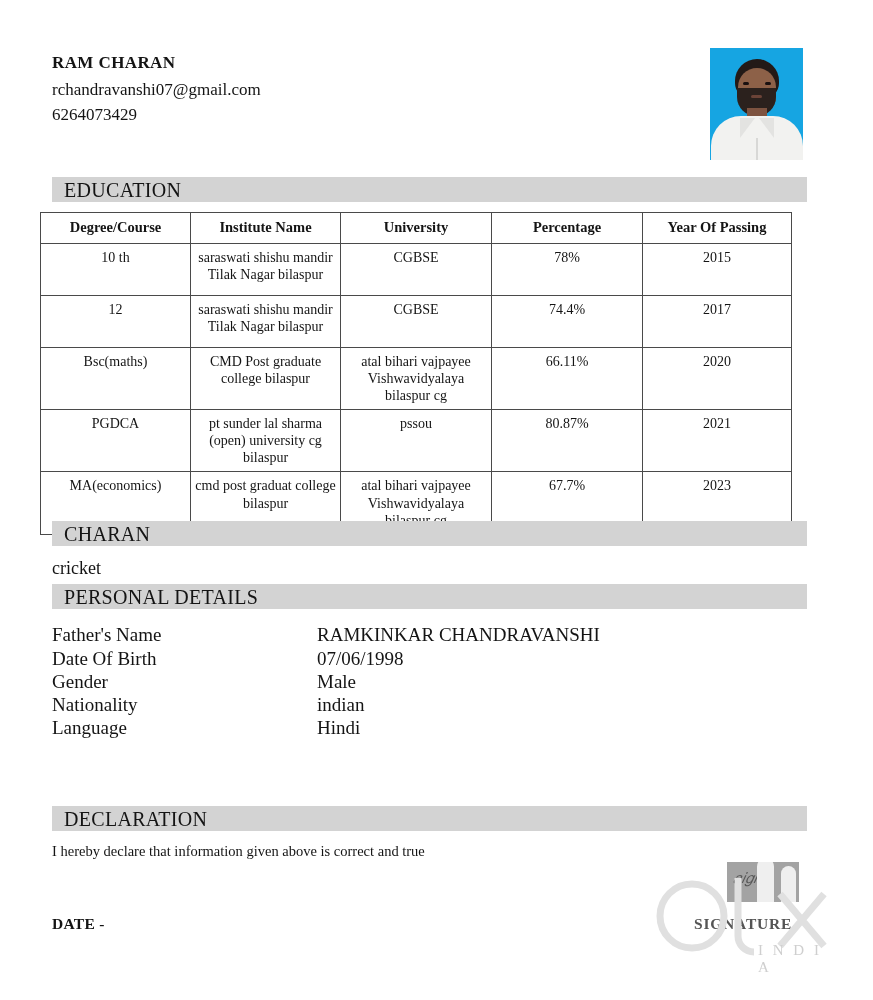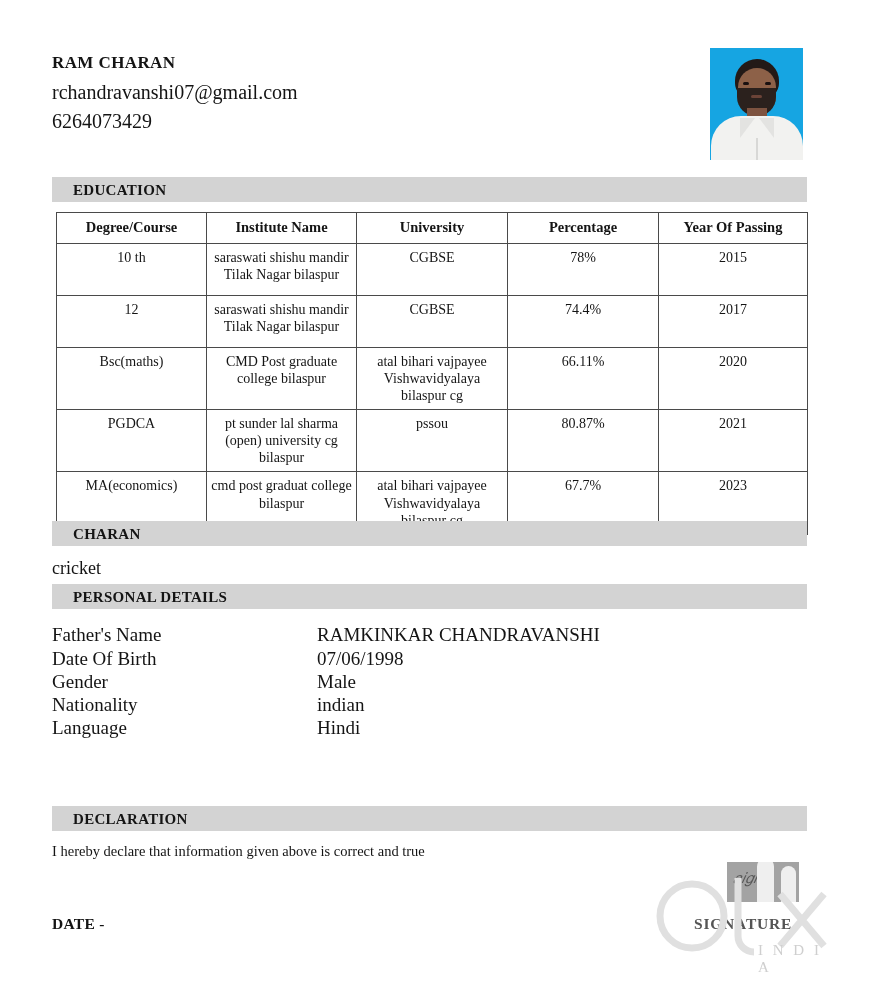--- a/index.html
+++ b/index.html
@@ -31,21 +31,21 @@
     width: 620px;
   }
   .cand-name {
     font-size: 17px;
     font-weight: bold;
     letter-spacing: 0.4px;
     line-height: 1.35;
     margin: 0 0 3px 0;
   }
   .cand-line {
-    font-size: 20px;
+    font-size: 17px;
     line-height: 1.45;
     margin: 0;
   }
 
   
   .photo {
     position: absolute;
     left: 710px;
     top: 48px;
     width: 93px;
@@ -154,37 +154,37 @@
   .bar {
     position: absolute;
     left: 52px;
     width: 755px;
     height: 25px;
     background: #d3d3d3;
     box-sizing: border-box;
   }
   .bar span {
     position: absolute;
-    left: 21px;
+    left: 12px;
     top: 50%;
     transform: translateY(-50%);
-    font-size: 15px;
-    font-weight: bold;
+    font-size: 20px;
+    font-weight: normal;
     letter-spacing: 0.3px;
     white-space: nowrap;
   }
   #bar-education { top: 177px; }
   #bar-hobbies   { top: 521px; }
   #bar-personal  { top: 584px; }
   #bar-declaration { top: 806px; }
 
   
   .edu-table {
     position: absolute;
-    left: 56px;
+    left: 40px;
     top: 212px;
     width: 751px;
     border-collapse: collapse;
     table-layout: fixed;
   }
   .edu-table th, .edu-table td {
     border: 1px solid #4a4a4a;
     text-align: center;
     vertical-align: middle;
     padding: 5px 4px;

